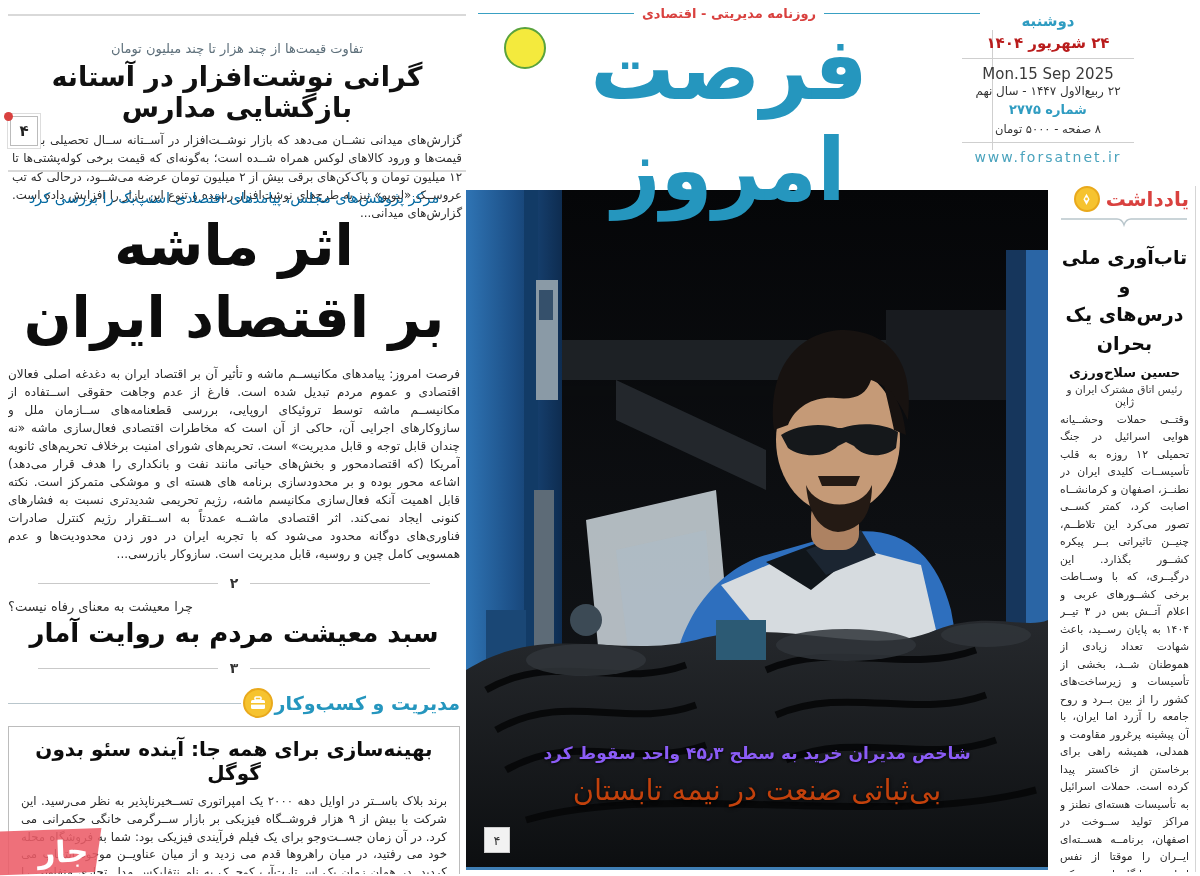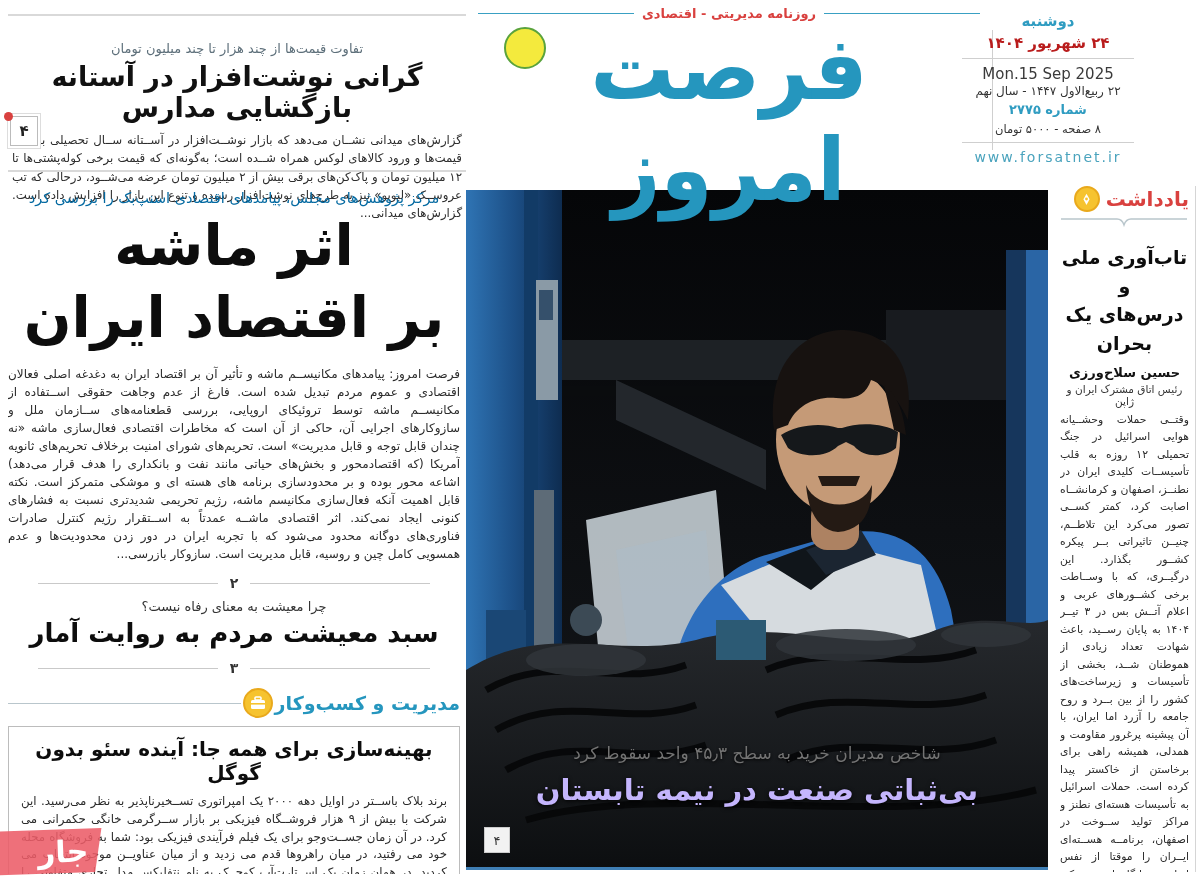--- a/index.html
+++ b/index.html
@@ -59,21 +59,21 @@
 
   
   .left-col { position:absolute; left:8px; top:190px; width:452px; height:684px; overflow:hidden; }
   .ms-kicker { text-align:center; font-size:14.5px; color:#0369a1; }
   .ms-headline { text-align:center; font-weight:bold; color:#0d0d0d; font-size:56px; line-height:1.28; margin-top:4px; letter-spacing:-1px; }
   .ms-body { margin-top:12px; font-size:12px; line-height:1.5; text-align:justify; color:#2b2b2b; }
 
   .num-divider { display:flex; align-items:center; gap:12px; color:#333; font-size:14px; font-weight:bold; margin:12px 30px 8px; }
   .num-divider::before, .num-divider::after { content:""; flex:1; border-top:1px solid #c9c9c9; }
 
-  .ss-kicker { text-align:center; font-size:13px; color:#333; margin-top:4px; }
+  .ss-kicker { text-align:left; font-size:13px; color:#333; margin-top:4px; }
   .ss-headline { text-align:center; font-size:26px; font-weight:bold; color:#0d0d0d; margin-top:4px; }
 
   .biz-header { display:flex; align-items:center; gap:2px; margin:12px 0 8px; }
   .biz-label { color:#2596be; font-size:19px; font-weight:bold; }
   .biz-icon { width:30px; height:30px; border-radius:50%; background:#f6c32f; border:2px solid #e9a91c;
               display:flex; align-items:center; justify-content:center; flex:none; }
   .biz-header::after { content:""; flex:1; border-top:1px solid #b9c6cc; }
   .biz-box { border:1px solid #bcbcbc; padding:10px 12px 4px; background:#fff; }
   .biz-headline { text-align:center; font-size:20px; font-weight:bold; color:#0d0d0d; }
   .biz-body { margin-top:8px; font-size:11.8px; line-height:1.5; text-align:justify; color:#2b2b2b; }
@@ -85,22 +85,22 @@
   }
   .watermark span { color:#fff; font-weight:bold; font-size:30px; transform:skewX(10deg); padding-right:10px; }
 
   
   .photo {
     position:absolute; left:466px; top:190px; width:582px; height:680px;
     background:#0b0d10; border-bottom:3px solid #3f7fb5; overflow:hidden;
   }
   .photo svg { position:absolute; inset:0; }
   .photo-captions { position:absolute; left:0; right:0; bottom:60px; text-align:center; z-index:3; }
-  .ph-kicker { color:#737373; font-size:17px; font-weight:normal; text-shadow:0 1px 3px rgba(0,0,0,.9); }
-  .ph-headline { color:#c4b5fd; font-size:29px; font-weight:bold; margin-top:10px; text-shadow:0 1px 4px rgba(0,0,0,.9); }
+  .ph-kicker { color:#8b5cf6; font-size:17px; font-weight:bold; text-shadow:0 1px 3px rgba(0,0,0,.9); }
+  .ph-headline { color:#c2410c; font-size:29px; font-weight:normal; margin-top:10px; text-shadow:0 1px 4px rgba(0,0,0,.9); }
   .ph-marker {
     position:absolute; left:18px; bottom:14px; width:26px; height:26px; background:#f2f2f2;
     display:flex; align-items:center; justify-content:center; font-size:13px; color:#333; z-index:3;
     border:1px solid #ccc;
   }
 
   
   .right-col {
     position:absolute; left:1060px; top:186px; width:136px; height:686px;
     border-right:1px solid #d5d5d5; padding-right:6px; overflow:hidden;

